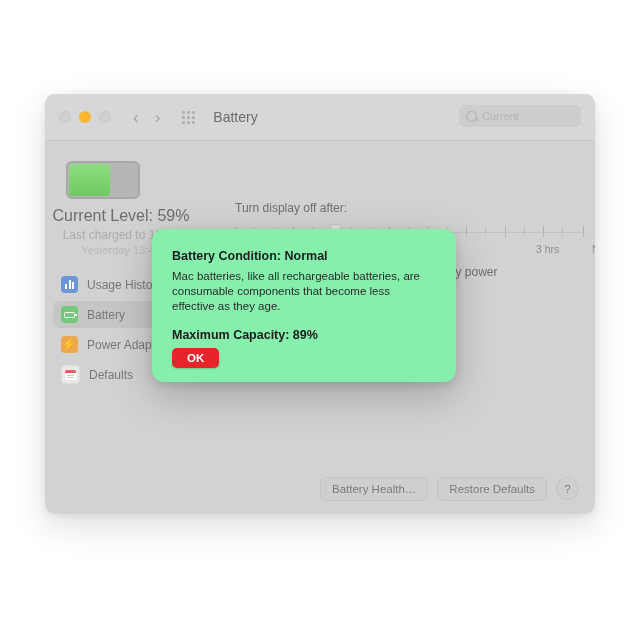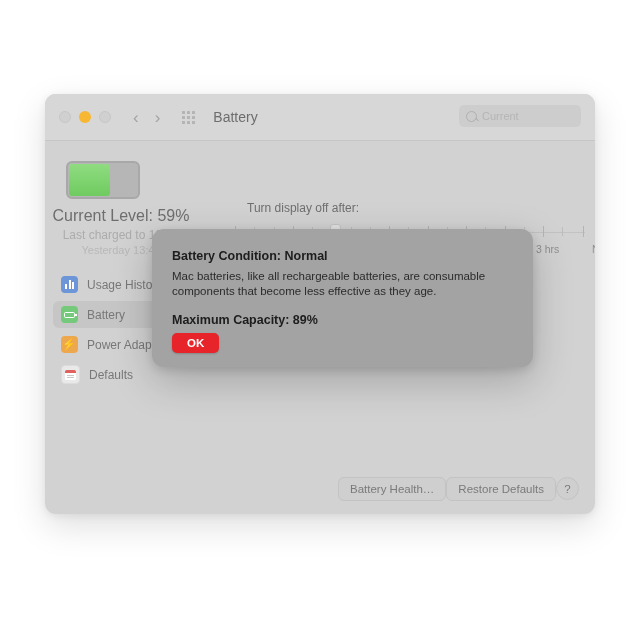--- a/index.html
+++ b/index.html
@@ -162,21 +162,21 @@
   .ic-power { background: #eda84e; }
   .ic-power .bolt { color:#fff; font-size:11px; line-height:1; font-weight:700;}
   .ic-sched { background: #e9e9e9; border:1px solid #dcdcdc; }
   .ic-sched .cal { width:11px;height:10px;background:#fff;border-radius:1.5px;position:relative;overflow:hidden;}
   .ic-sched .cal::before{content:"";position:absolute;left:0;right:0;top:0;height:3px;background:#e0605f;}
   .ic-sched .cal::after{content:"";position:absolute;left:2px;right:2px;top:5.5px;height:1px;background:#c9c9c9;box-shadow:0 2px 0 #c9c9c9;}
 
   
   .main { position: absolute; left: 150px; top: 0; right: 0; bottom: 0; }
   .field-label {
-    position: absolute; left: 52px; top: 60px;
+    position: absolute; left: 40px; top: 60px;
     font-size: 12px; color: #6f6f6f;
   }
   .slider-wrap { position: absolute; left: 40px; top: 84px; width: 350px; }
   .slider-track { position: relative; height: 13px; }
   .tick {
     position: absolute; top: 2px;
     width: 1px; height: 9px; background: #bdbdbd;
   }
   .tick.major { height: 11px; top: 1px; background:#b4b4b4; }
   .slider-line {
@@ -209,40 +209,40 @@
     left: 40px; top: 150px;
     width: 360px;
     font-size: 11px;
     line-height: 15px;
     color: #a9a9a9;
   }
 
   .bottom-buttons {
     position: absolute;
     right: 16px; bottom: 14px;
-    display: flex; align-items: center; 
+    display: flex; align-items: center; gap: 9px;
   }
   .gbtn {
     background: #cfcfcf;
     border: 1px solid #c3c3c3;
     border-radius: 6px;
     font-size: 11.5px;
     color: #7a7a7a;
     padding: 4px 11px;
     line-height: 1.25;
   }
   .gbtn.round { border-radius: 50%; width: 21px; height: 21px; padding:0;
                 display:flex;align-items:center;justify-content:center;}
 
   
   .dialog {
     position: absolute;
     left: 152px; top: 229px;
-    width: 381px;
-    background: #a3a3a3;
+    width: 304px;
+    background: #86efac;
     border-radius: 12px;
     box-shadow: 0 14px 40px rgba(0,0,0,0.22), 0 3px 10px rgba(0,0,0,0.12);
     padding: 20px 24px 14px 20px;
     box-sizing: border-box;
   }
   .dlg-h {
     font-size: 12.5px;
     font-weight: 700;
     color: #1d1d1d;
     margin: 0 0 6px 0;

